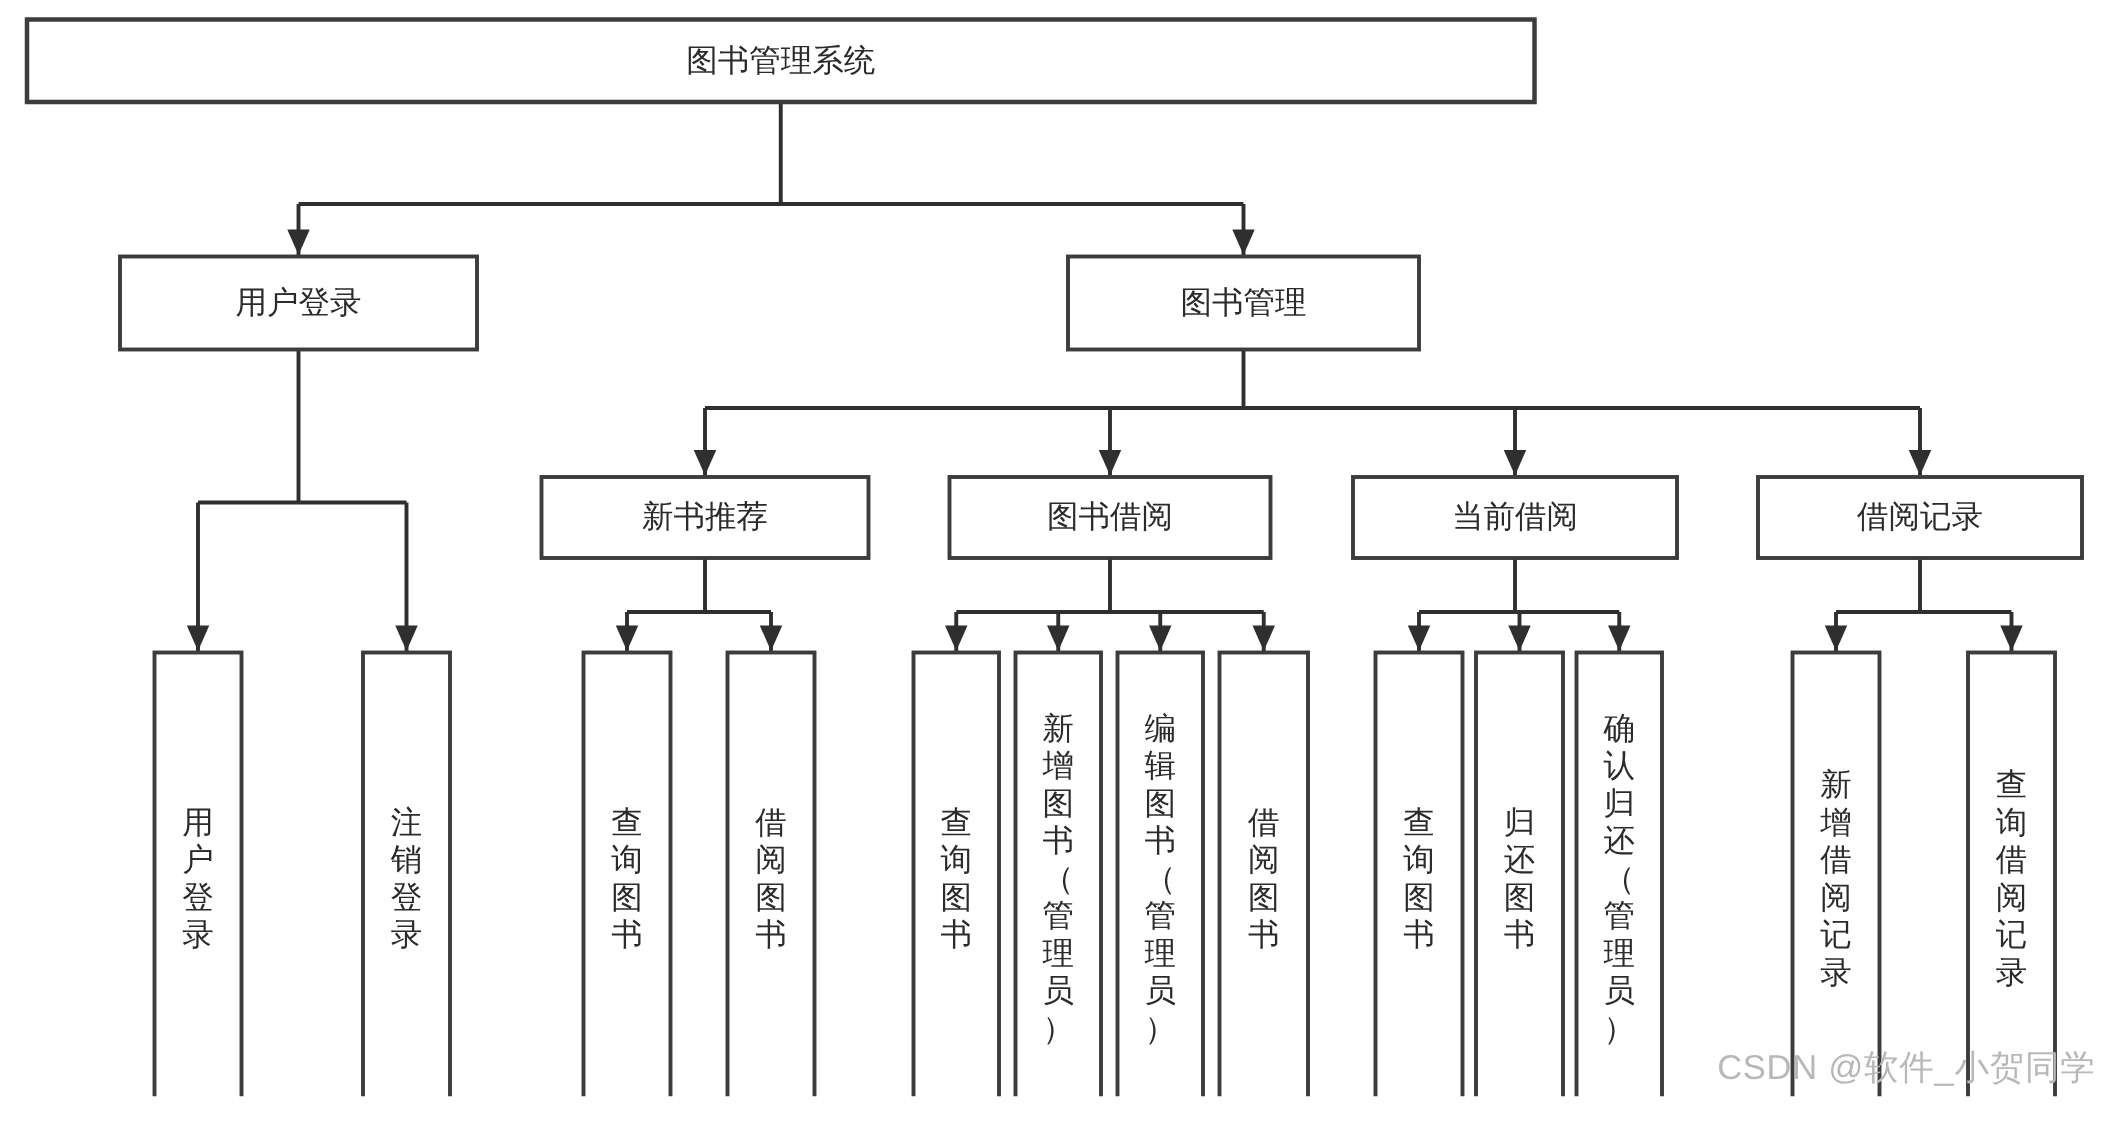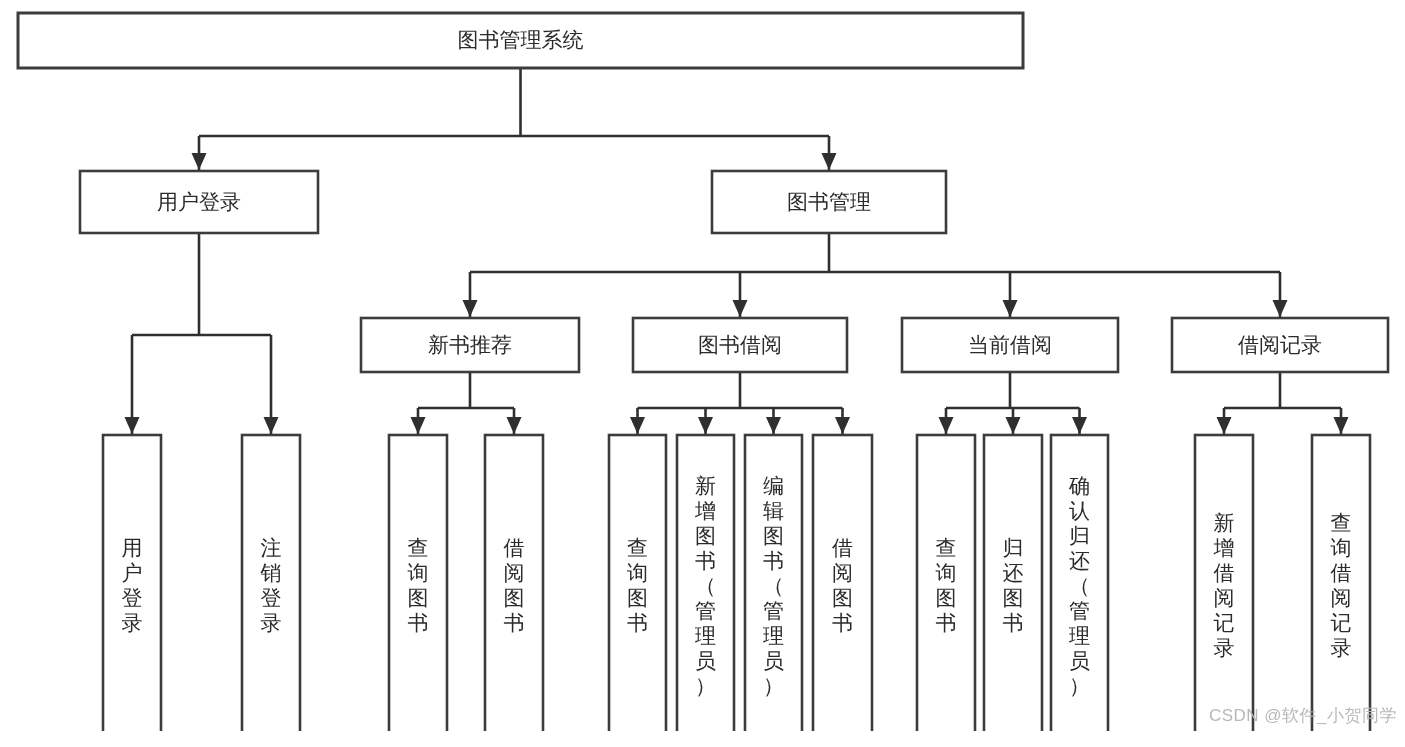--- a/index.html
+++ b/index.html
@@ -55,21 +55,21 @@
     font-family: "Liberation Sans", "DejaVu Sans", sans-serif;
     font-size: 21px;
     fill: #2b2b2b;
     text-anchor: middle;
   }
   .watermark-text {
     position: absolute;
     right: 8px;
     bottom: 4px;
     font-family: "Liberation Sans", "DejaVu Sans", sans-serif;
-    font-size: 17px;
+    font-size: 23px;
     color: #b8b8b8;
     letter-spacing: 0.5px;
     white-space: nowrap;
     user-select: none;
   }
 </style>
 </head>
 <body>
 
 <div id="diagram-root">

